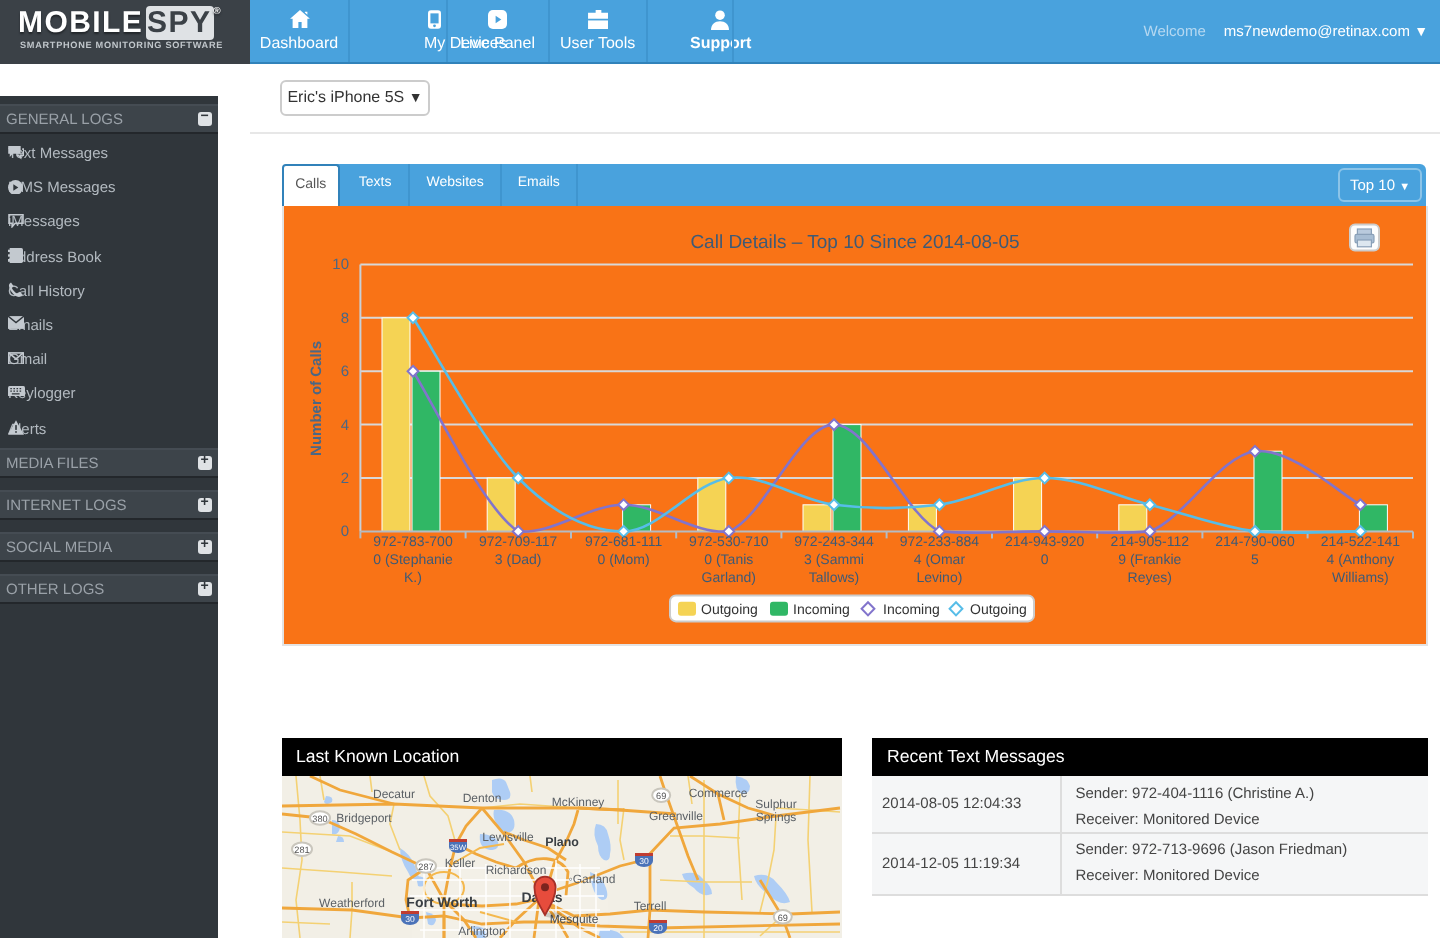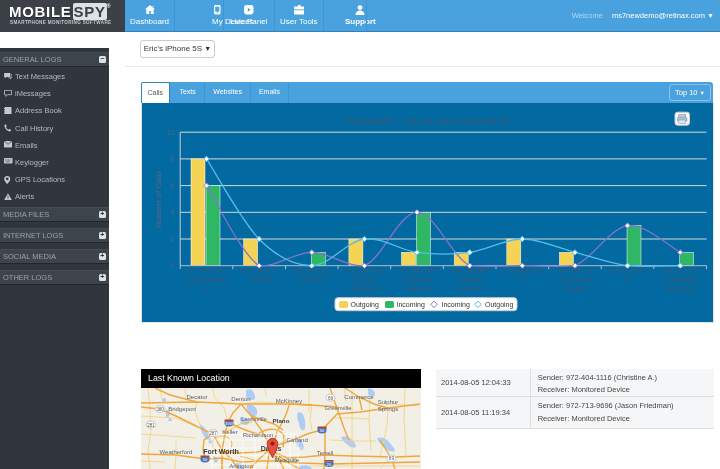--- a/index.html
+++ b/index.html
@@ -14,31 +14,31 @@
 .navitem { position:absolute; top:0; height:31px; text-align:center; color:#fff; font-size:8px; white-space:nowrap; }
 .navitem .ic { display:block; margin:5px auto 2px; height:10px; }
 .navdiv { position:absolute; top:0; width:1px; height:31px; background:#3f95cf; }
 #welcome { position:absolute; right:6px; top:11px; font-size:7.5px; color:#fff; white-space:nowrap; }
 #welcome .w { color:#b5d8f1; margin-right:9px; }
 #sidebar { position:absolute; left:0; top:48px; width:109px; height:437px; background:#30363b; }
 .sbspace { height:3.5px; }
 .sbhead { position:relative; height:15px; background:#3d444a; border-top:1px solid #454c53; border-bottom:1px solid #23272b; color:#9aa1a8; font-size:7.5px; line-height:13px; padding-left:3px; }
 .sbhead .pm { position:absolute; right:3px; top:3px; width:7.5px; height:7.5px; background:#dfe2e5; border-radius:1.5px; color:#30363b; font-size:7px; line-height:6.5px; text-align:center; font-weight:bold; }
 .sbgap { height:6px; }
-.sbitem { height:17.2px; line-height:17.2px; color:#b3bac0; font-size:7.5px; padding-left:15px; position:relative; }
+.sbitem { height:17.2px; line-height:17.2px; color:#b3bac0; font-size:7.5px; padding-left:4px; position:relative; }
 .sbitem svg { position:absolute; left:4px; top:4.5px; }
 #content { position:absolute; left:125px; top:32px; width:595px; height:437px; background:#fff; }
 #devbtn { position:absolute; left:15px; top:8px; width:75px; height:18px; background:#fff; border:1px solid #ccc; border-radius:3px; font-size:8px; color:#333; line-height:16px; text-align:center; white-space:nowrap; }
 #hr1 { position:absolute; left:0; top:33.5px; width:595px; height:1px; background:#e7e7e7; }
 #tabbar { position:absolute; left:15.5px; top:50.3px; width:572px; height:20.5px; background:#49a2dd; border-radius:3px 3px 0 0; }
 .tab { position:absolute; top:0; height:20.5px; line-height:20.5px; font-size:7px; color:#fff; text-align:center; }
 .tab.active { background:#fff; color:#555; border:1px solid #3182ba; border-bottom:none; border-radius:2px 2px 0 0; height:21px; }
 .tabdiv { position:absolute; top:0; width:1px; height:20.5px; background:#3f95cf; }
 #topten { position:absolute; right:1.5px; top:1.5px; width:42px; height:17.5px; border:1px solid #8cc4e8; border-radius:3px; color:#fff; font-size:7.5px; line-height:16px; text-align:center; }
-#chartcard { position:absolute; left:15.5px; top:70.8px; width:573px; height:220px; background:#0369a1; border:1px solid #e3e3e3; border-top:none; }
+#chartcard { position:absolute; left:15.5px; top:70.8px; width:573px; height:220px; background:#f97316; border:1px solid #e3e3e3; border-top:none; }
 #panels { position:absolute; left:0; top:337px; width:595px; }
 .panel { position:absolute; top:0; }
 .phead { height:19.3px; background:#000000; color:#fff; font-size:8.8px; line-height:19.5px; padding-left:7.5px; }
 #mappanel { left:15.5px; width:280px; }
 #msgpanel { left:311px; width:277.5px; }
 .msgrow { display:flex; border-bottom:1px solid #ddd; font-size:7.5px; color:#444; background:#f5f6f7; }
 .msgdate { width:94.7px; padding-left:5px; border-right:1px solid #ddd; display:flex; align-items:center; white-space:nowrap; }
 .msgbody { flex:1; padding:2.5px 0 2.5px 7px; line-height:12.8px; }
 .msgrow.r1 { height:28.3px; }
 .msgrow.r3 { height:31.7px; }
@@ -80,43 +80,48 @@
 </div>
 <div id="welcome"><span class="w">Welcome</span>ms7newdemo@retinax.com <span style="font-size:7px;">▼</span></div>
 <div id="sidebar">
   <div class="sbspace"></div>
   <div class="sbhead">GENERAL LOGS<span class="pm">−</span></div>
   <div style="height:1.5px;"></div>
   <div class="sbitem"><svg width="8" height="7" viewBox="0 0 10 9">
         <path d="M0 0h8v5H3L1 7V5H0z" fill="#c3c9cf"></path>
         <path d="M9 2h1v4h-2v1.5L6.5 6H5.5" stroke="#c3c9cf" fill="none"></path>
       </svg>Text Messages</div>
+  <div class="sbitem"><svg width="7.5" height="7.5" viewBox="0 0 9 9">
+        <circle cx="4.5" cy="4.5" r="4.5" fill="#c3c9cf"></circle>
+        <path d="M3.2 2.5l3 2-3 2z" fill="#30363b"></path>
+      </svg>MMS Messages</div>
   <div class="sbitem"><svg width="8" height="7" viewBox="0 0 10 9">
         <path d="M0.5 0.5h9v5.5h-5L2.5 8.2V6h-2z" fill="none" stroke="#c3c9cf"></path>
       </svg>iMessages</div>
   <div class="sbitem"><svg width="7.5" height="7.5" viewBox="0 0 9 9">
         <path d="M1 0h7a1 1 0 011 1v7a1 1 0 01-1 1H1z" fill="#c3c9cf"></path>
         <rect x="0" y="1" width="1.6" height="1.4" fill="#c3c9cf"></rect>
         <rect x="0" y="3.8" width="1.6" height="1.4" fill="#c3c9cf"></rect>
         <rect x="0" y="6.6" width="1.6" height="1.4" fill="#c3c9cf"></rect>
       </svg>Address Book</div>
   <div class="sbitem"><svg width="7.5" height="7.5" viewBox="0 0 9 9">
         <path d="M1.8 0.3C1 0.8 0.4 1.6 0.6 2.6c0.3 1.7 1.3 3.4 2.7 4.7 1.2 1.1 2.7 1.8 3.8 1.6 0.8-0.2 1.4-0.8 1.7-1.6L6.7 5.9 5.6 7C4.2 6.3 3 5.1 2.3 3.6L3.4 2.5z" fill="#c3c9cf"></path>
       </svg>Call History</div>
   <div class="sbitem"><svg width="8" height="6.5" viewBox="0 0 10 8">
         <path d="M0 0h10v8H0z" fill="#c3c9cf"></path>
         <path d="M0 0l5 4 5-4" stroke="#30363b" fill="none" stroke-width="0.9"></path>
       </svg>Emails</div>
+  <div class="sbitem"><svg width="8" height="6.5" viewBox="0 0 10 8">
+        <rect x="0.5" y="0.5" width="9" height="7" fill="none" stroke="#c3c9cf"></rect>
+        <path d="M0.5 0.5l4.5 3.8 4.5-3.8" stroke="#c3c9cf" fill="none"></path>
+      </svg>Gmail</div>
   <div class="sbitem"><svg width="8.5" height="5.5" viewBox="0 0 11 7">
         <rect x="0" y="0" width="11" height="7" rx="1" fill="#c3c9cf"></rect>
         <path d="M1.5 1.7h1M3.5 1.7h1M5.5 1.7h1M7.5 1.7h1M1.5 3.3h1M3.5 3.3h1M5.5 3.3h1M7.5 3.3h1M2.5 5h5" stroke="#30363b" stroke-width="0.8"></path>
       </svg>Keylogger</div>
-  <div class="sbitem"><svg width="6.5" height="8" viewBox="0 0 8 10">
-        <path d="M4 0C1.8 0 0.2 1.6 0.2 3.6 0.2 6.3 4 10 4 10s3.8-3.7 3.8-6.4C7.8 1.6 6.2 0 4 0zm0 5.2a1.7 1.7 0 110-3.4 1.7 1.7 0 010 3.4z" fill="#c3c9cf"></path>
-      </svg>GPS Locations</div>
   <div class="sbitem"><svg width="8" height="7.5" viewBox="0 0 10 9">
         <path d="M5 0L10 9H0z" fill="#c3c9cf"></path>
         <rect x="4.5" y="3" width="1" height="3" fill="#30363b"></rect>
         <rect x="4.5" y="6.8" width="1" height="1" fill="#30363b"></rect>
       </svg>Alerts</div>
   <div style="height:1.2px;"></div>
   <div class="sbhead">MEDIA FILES<span class="pm">+</span></div>
   <div class="sbgap"></div>
   <div class="sbhead">INTERNET LOGS<span class="pm">+</span></div>
   <div class="sbgap"></div>
@@ -411,23 +416,24 @@
               <path d="M324.5 461.5 h9 v2.5 a4.5 3 0 01-9 0 z" fill="#4a72b8"></path>
               <text x="329" y="465.5" text-anchor="middle" font-size="4.3" fill="#fff">20</text>
         </g>
       </g>
       <ellipse cx="276.5" cy="457.5" rx="4.5" ry="1.4" fill="#000" opacity="0.16"></ellipse>
       <path d="M272.5 457.5 C269 451.5 267.2 448 267.2 443.6 a5.3 5.3 0 0110.6 0 C277.8 448 276 451.5 272.5 457.5z" fill="#e74c3c" stroke="#a63028" stroke-width="0.9"></path>
       <circle cx="272.5" cy="443.6" r="2" fill="#7c241e"></circle>
       </svg>
     </div>
     <div class="panel" id="msgpanel">
+      <div class="phead">Recent Text Messages</div>
       <div class="msgrow r1">
         <div class="msgdate">2014-08-05 12:04:33</div>
         <div class="msgbody">Sender: 972-404-1116 (Christine A.)<br>Receiver: Monitored Device</div>
       </div>
       <div class="msgrow r3">
-        <div class="msgdate">2014-08-05 11:19:34</div>
+        <div class="msgdate">2014-12-05 11:19:34</div>
         <div class="msgbody">Sender: 972-713-9696 (Jason Friedman)<br>Receiver: Monitored Device</div>
       </div>
     </div>
   </div>
 </div>
 
 </body></html>

